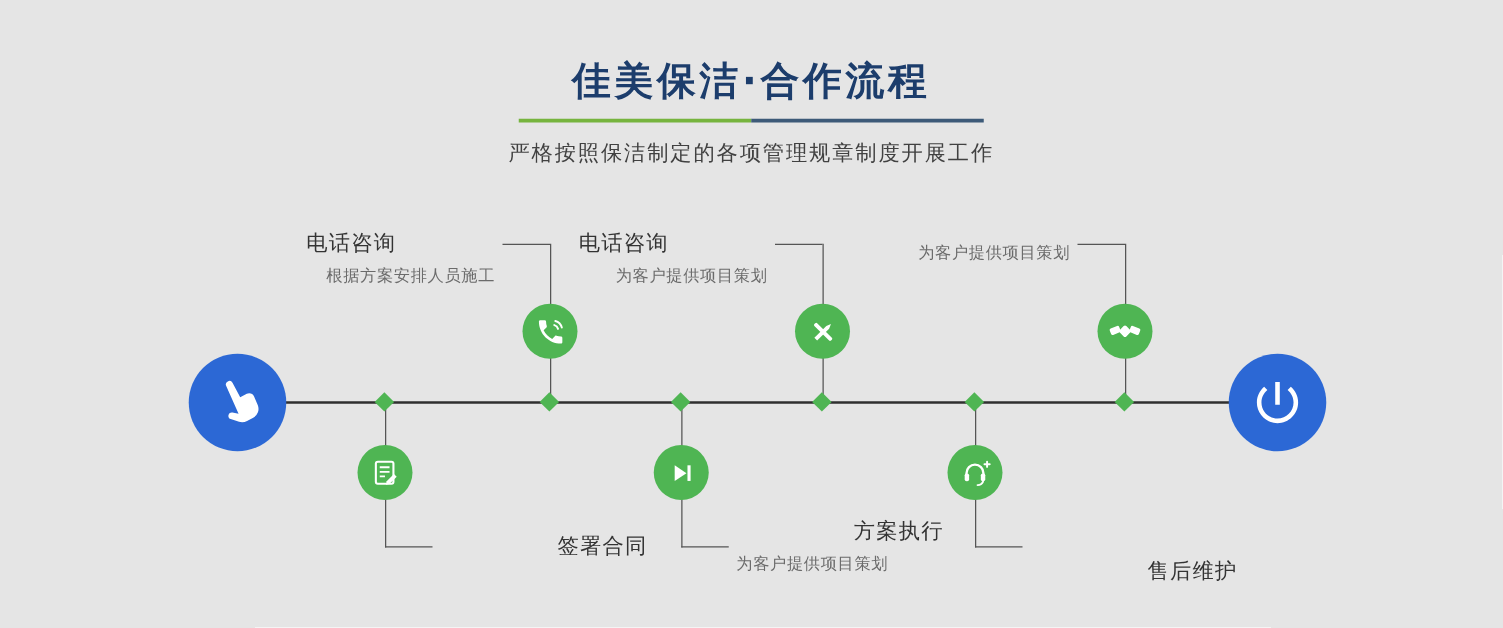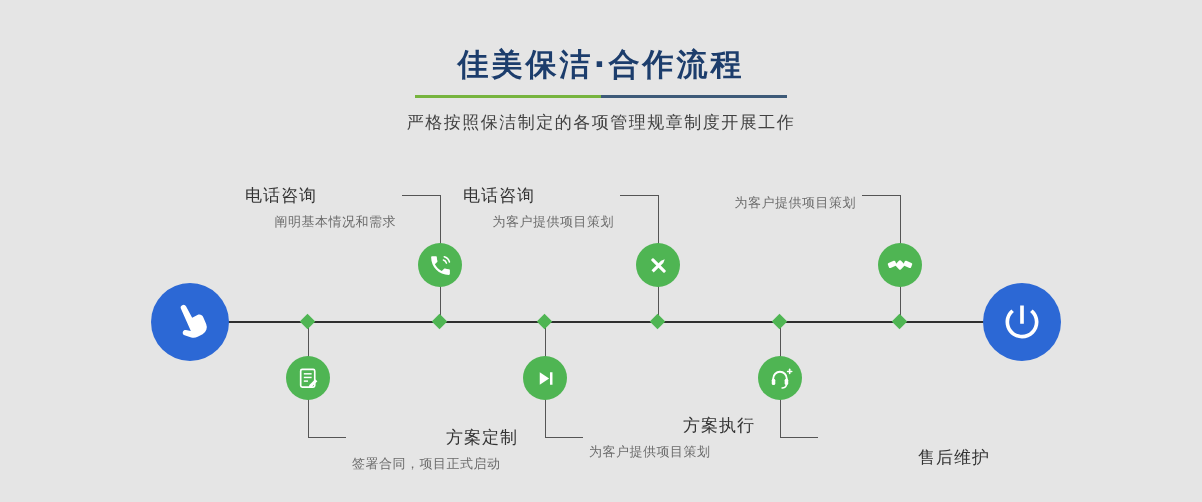--- a/index.html
+++ b/index.html
@@ -56,21 +56,21 @@
 
   <div class="big-circle" style="left:983px; top:283px;">
     <svg viewBox="0 0 24 24" width="44" height="44">
       <path fill="#ffffff" d="M13 3h-2v10h2V3zm4.83 2.17l-1.42 1.42C17.99 7.86 19 9.81 19 12c0 3.87-3.13 7-7 7s-7-3.13-7-7c0-2.19 1.01-4.14 2.58-5.41L6.17 5.17C4.23 6.82 3 9.26 3 12c0 4.97 4.03 9 9 9s9-4.03 9-9c0-2.74-1.23-5.18-3.17-6.83z"></path>
     </svg>
   </div>
 
   <div>
     <div class="text-block text-top" style="left:166px; top:186px;">
       <div class="step-title">电话咨询</div>
-      <div class="step-desc">阐明基本情况和需求</div>
+      <div class="step-desc">根据方案安排人员施工</div>
     </div>
     <div class="h-line" style="left:402px; top:195px; width:38px; height:1px;"></div>
     <div class="v-line" style="left:440px; top:195px; width:1px; height:127px;"></div>
     <div class="node-circle" style="left:418px; top:243px;">
       <svg viewBox="0 0 24 24" width="25" height="25">
         <path fill="#ffffff" d="M6.62 10.79c1.44 2.83 3.76 5.14 6.59 6.59l2.2-2.21c.27-.27.67-.36 1.02-.24 1.12.37 2.33.57 3.57.57.55 0 1 .45 1 1V20c0 .55-.45 1-1 1-9.39 0-17-7.61-17-17 0-.55.45-1 1-1h3.5c.55 0 1 .45 1 1 0 1.25.2 2.45.57 3.57.11.35.03.74-.25 1.02l-2.2 2.2z"></path>
         <path d="M14.8 6.8a4.2 4.2 0 0 1 2.9 2.9" fill="none" stroke="#ffffff" stroke-width="1.5" stroke-linecap="round"></path>
         <path d="M15.6 3.6a7.3 7.3 0 0 1 5 5" fill="none" stroke="#ffffff" stroke-width="1.5" stroke-linecap="round"></path>
       </svg>
     </div>
@@ -120,22 +120,21 @@
       <svg viewBox="0 0 24 24" width="25" height="25">
         <rect x="4.5" y="3.2" width="13.5" height="17" rx="1.5" fill="none" stroke="#ffffff" stroke-width="1.6"></rect>
         <line x1="7.5" y1="7.5" x2="15" y2="7.5" stroke="#ffffff" stroke-width="1.4"></line>
         <line x1="7.5" y1="11" x2="15" y2="11" stroke="#ffffff" stroke-width="1.4"></line>
         <line x1="7.5" y1="14.5" x2="11.5" y2="14.5" stroke="#ffffff" stroke-width="1.4"></line>
         <path d="M12.8 18.2l5.6-5.6 2.1 2.1-5.6 5.6-2.7.6z" fill="#ffffff"></path>
       </svg>
     </div>
     <div class="diamond" style="left:302px; top:316px;"></div>
     <div class="text-block text-bottom" style="left:352px; top:428px;">
-      <div class="step-title">方案定制</div>
-      <div class="step-desc">签署合同，项目正式启动</div>
+      <div class="step-title">签署合同</div>
     </div>
   </div>
 
   <div>
     <div class="v-line" style="left:545px; top:322px; width:1px; height:116px;"></div>
     <div class="h-line" style="left:545px; top:437px; width:38px; height:1px;"></div>
     <div class="node-circle" style="left:523px; top:356px;">
       <svg viewBox="0 0 24 24" width="25" height="25">
         <path d="M6.5 6v12l9-6z" fill="#ffffff"></path>
         <rect x="16.3" y="6" width="2.4" height="12" fill="#ffffff"></rect>

